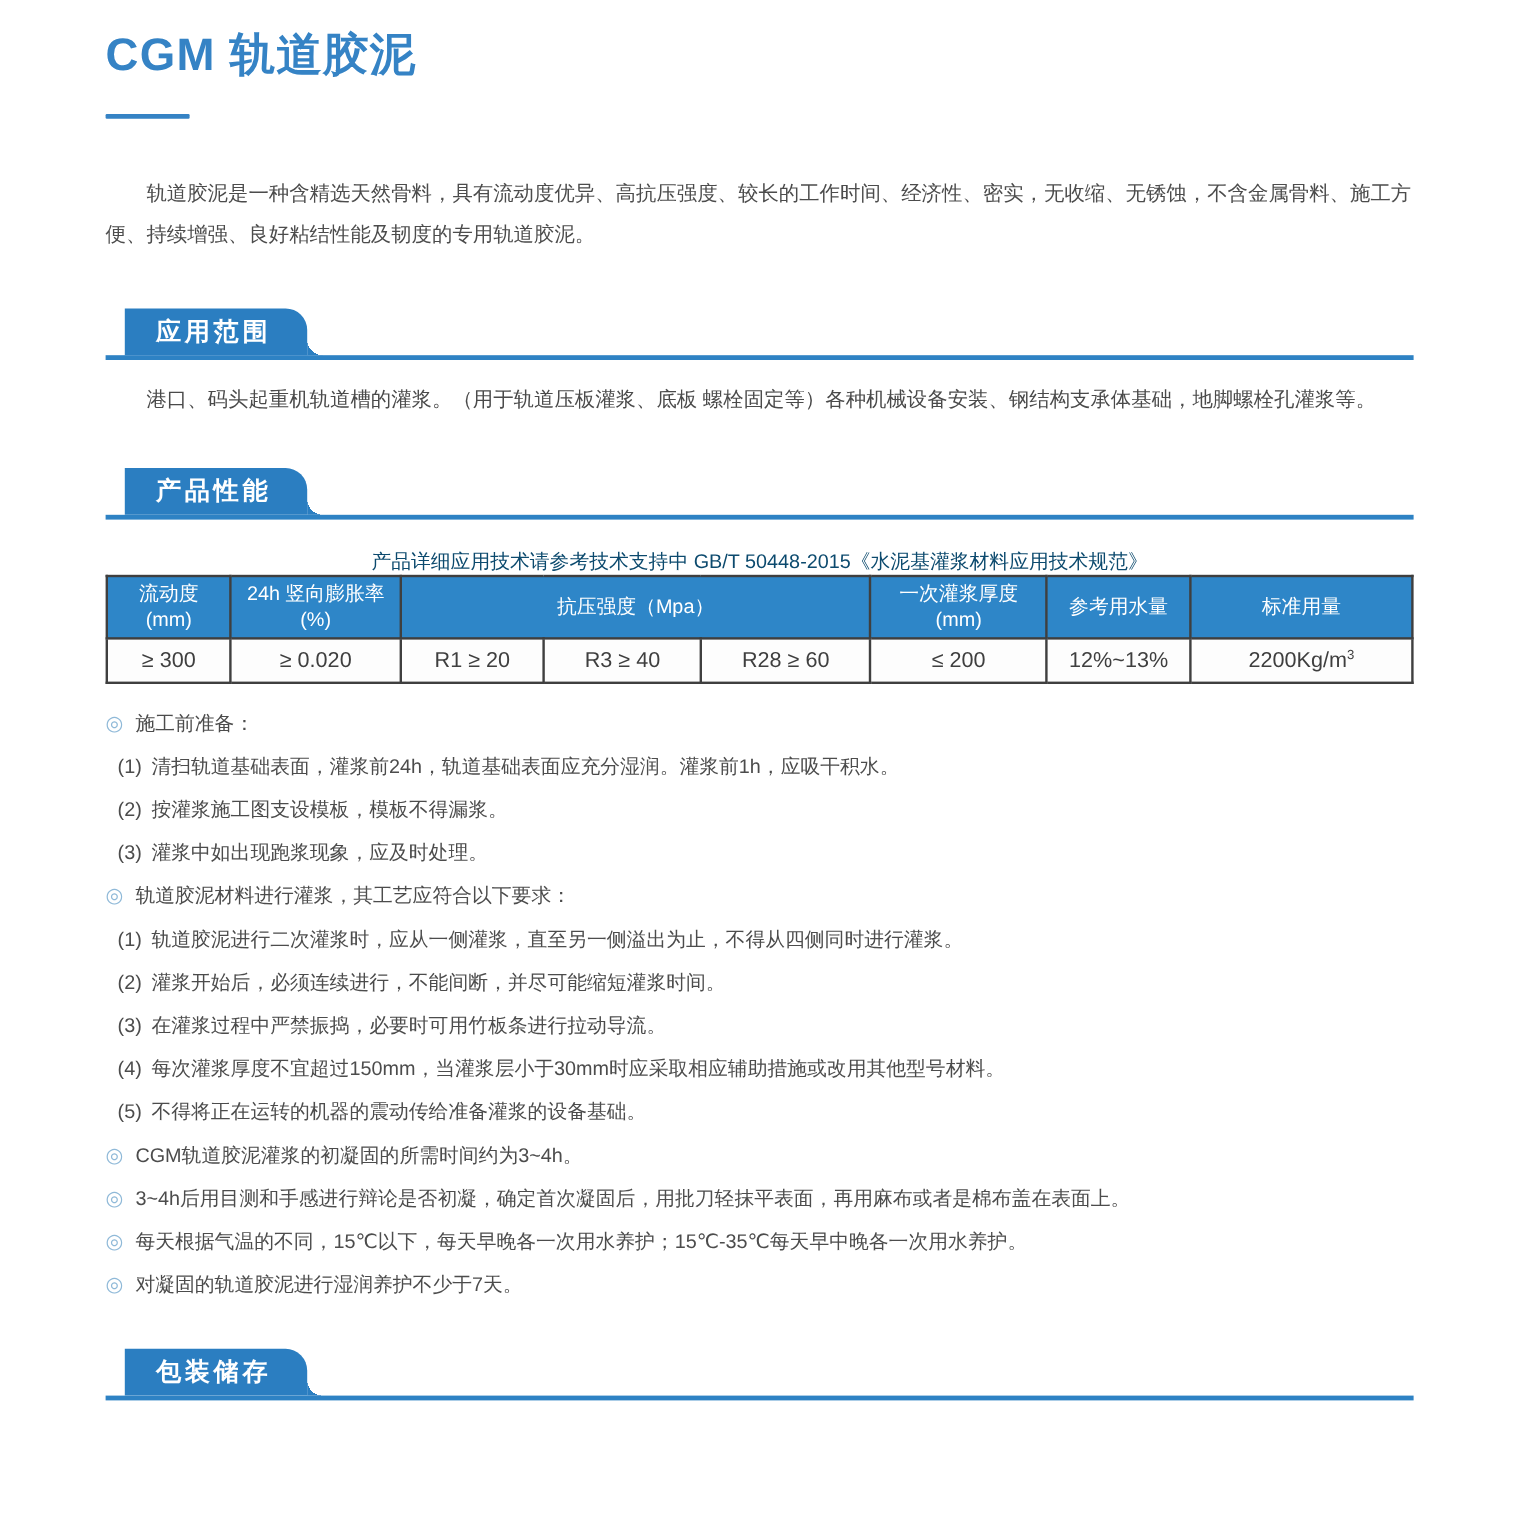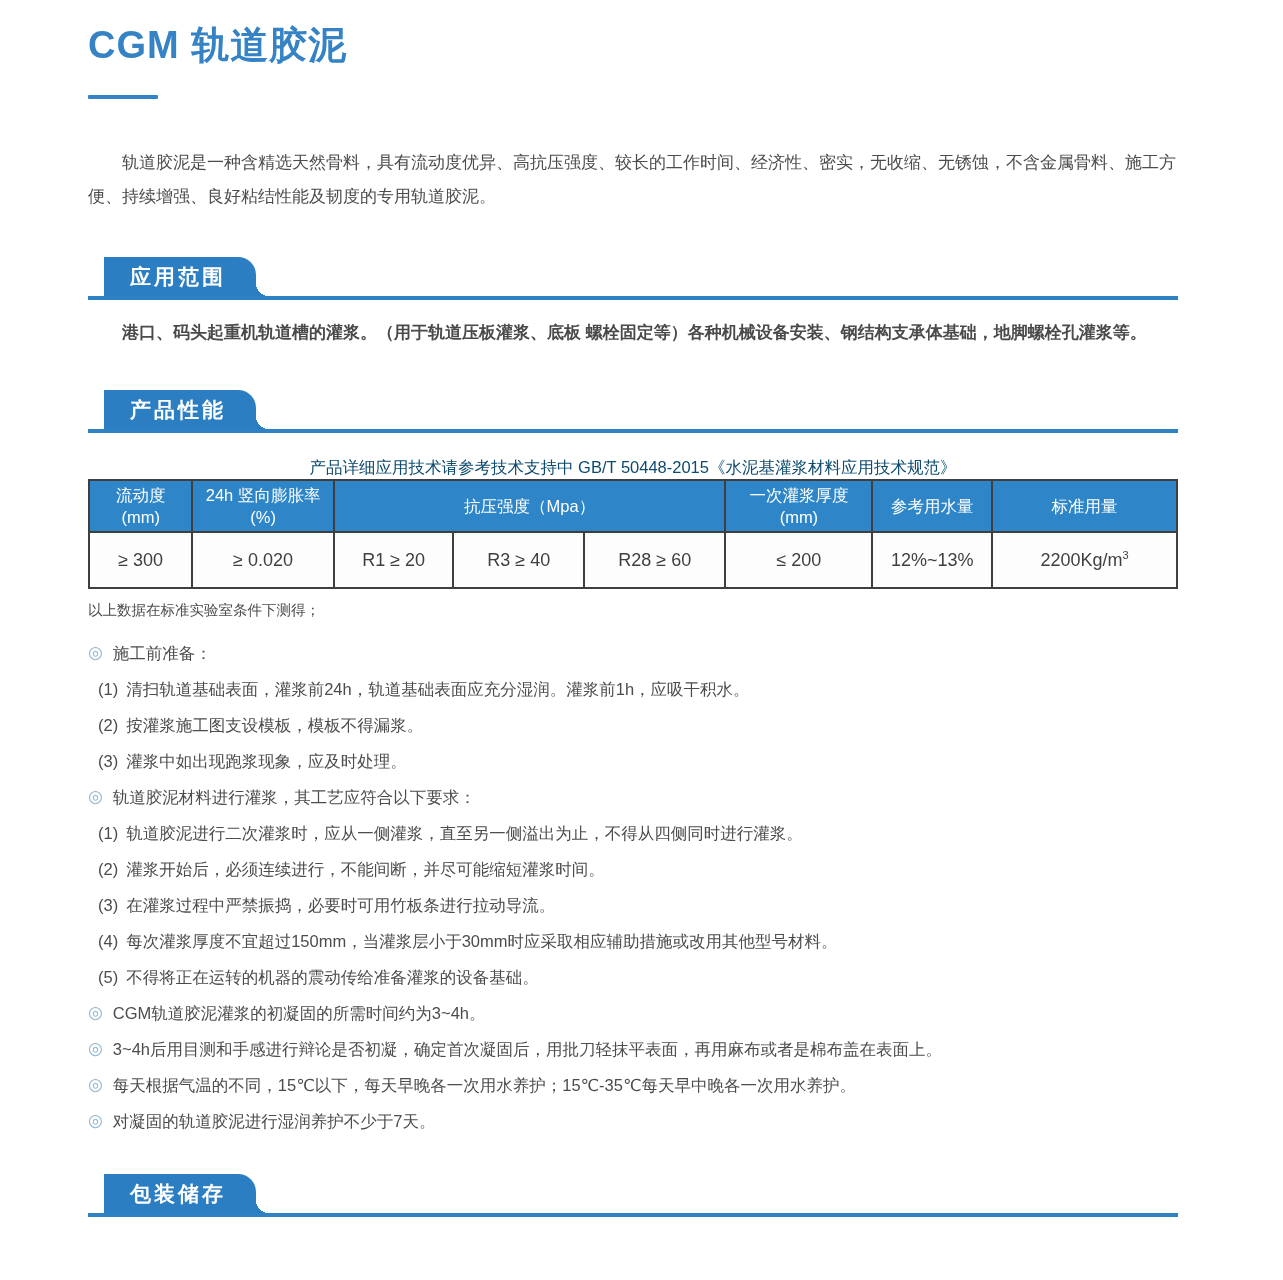--- a/index.html
+++ b/index.html
@@ -31,36 +31,36 @@
   .badge {
     position:relative; display:inline-block; background:#2b7ec1; color:#ffffff;
     font-size:21px; font-weight:700; letter-spacing:3px;
     padding:8px 30px 7px 26px; border-radius:0 18px 0 0; line-height:24px;
   }
   .badge::after {
     content:""; position:absolute; right:-13px; bottom:0; width:13px; height:13px;
     background:radial-gradient(circle at 100% 0, rgba(0,0,0,0) 13px, #2b7ec1 13px);
   }
   .section-body { margin-top:18px; font-size:17px; line-height:30px; }
-  .indented { text-indent:2em;font-weight:bold; }
+  .indented { text-indent:2em; }
 
   
   .perf-ref { margin-top:24px; text-align:center; font-size:16.5px; color:#0c4a6e; }
   table.perf {
     width:100%; border-collapse:collapse; table-layout:fixed;
   }
   table.perf th, table.perf td {
     border:2px solid #3f3f3f; text-align:center; vertical-align:middle;
   }
   table.perf th {
     background:#2e86c8; color:#ffffff; font-weight:400;
     font-size:16.5px; line-height:22px; height:50px; padding:3px 2px;
   }
   table.perf td {
-    background:#fdfdfd; color:#3f3f3f; font-size:18px; height:56px;
+    background:#fdfdfd; color:#3f3f3f; font-size:18px; height:37px;
   }
   table.perf td sup { font-size:11px; }
   .table-note { margin-top:12px; font-size:14.5px; color:#4c4c4c; }
 
   
   ul.spec-list { list-style:none; margin-top:22px; }
   ul.spec-list li {
     font-size:16.5px; line-height:22px; margin-bottom:14px; color:#4c4c4c;
     display:flex; align-items:flex-start;
   }
@@ -131,21 +131,20 @@
       <td>≥ 0.020</td>
       <td>R1 ≥ 20</td>
       <td>R3 ≥ 40</td>
       <td>R28 ≥ 60</td>
       <td>≤ 200</td>
       <td>12%~13%</td>
       <td><span>2200Kg/m</span><sup>3</sup></td>
     </tr>
   </tbody>
     </table>
-  <p class="table-note">以上数据在标准实验室条件下测得；</p>
 
 
   <ul class="spec-list">
     <li class="bullet">
         <span class="marker">◎</span>
         <span class="txt">施工前准备：</span>
       </li>
     <li class="step">
         <span class="marker">(1)</span>
         <span class="txt">清扫轨道基础表面，灌浆前24h，轨道基础表面应充分湿润。灌浆前1h，应吸干积水。</span>

